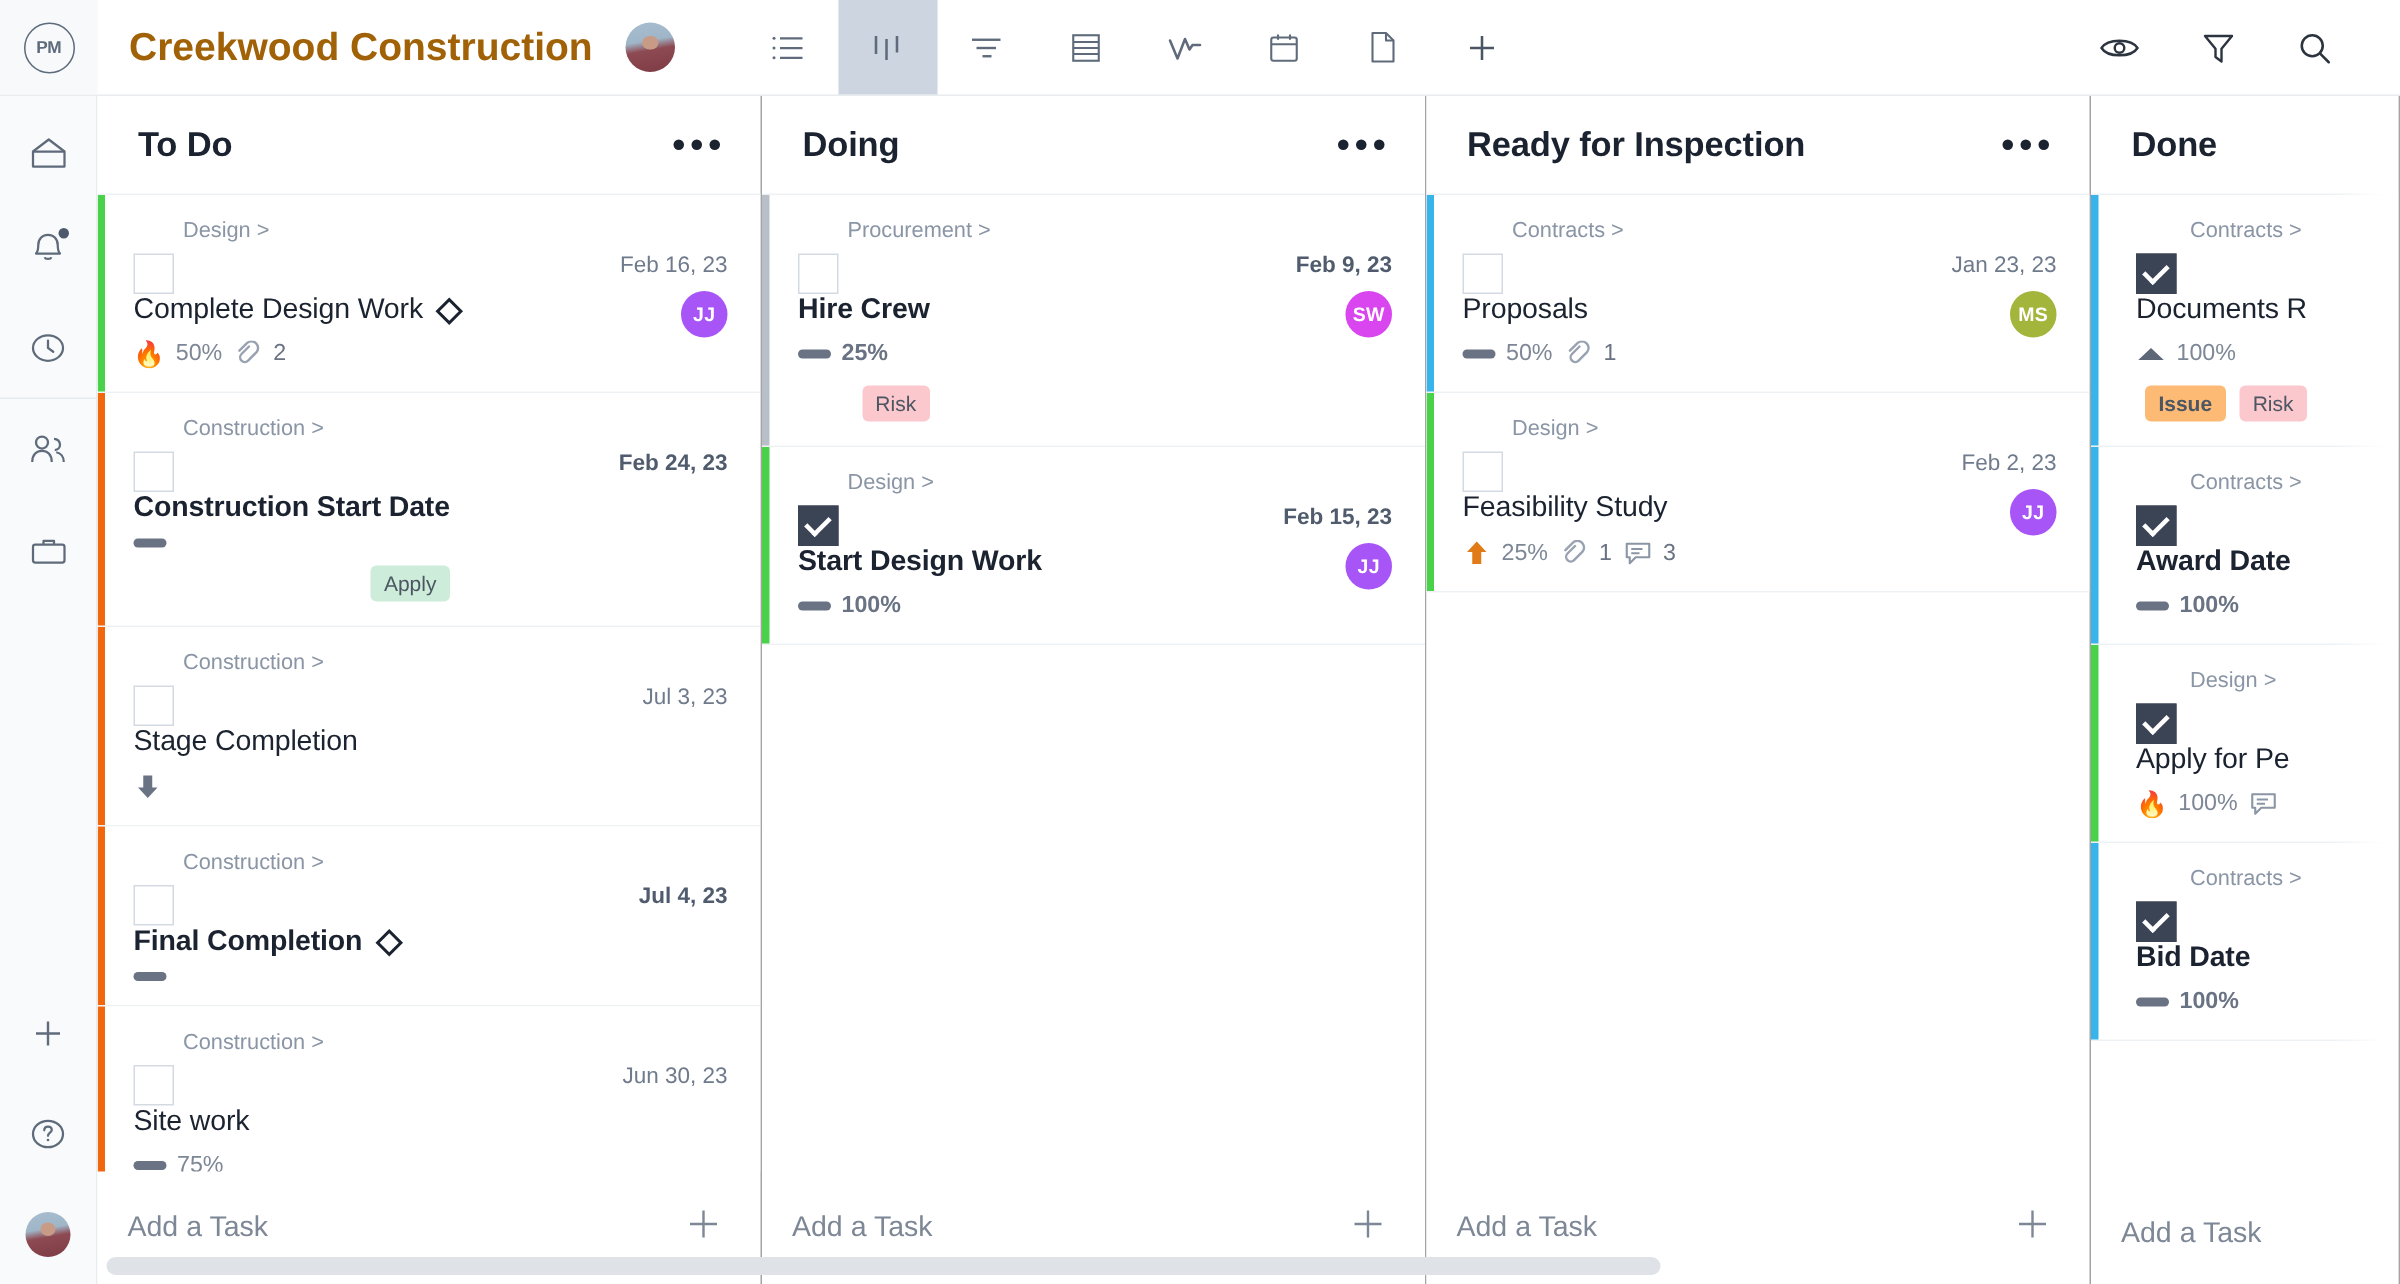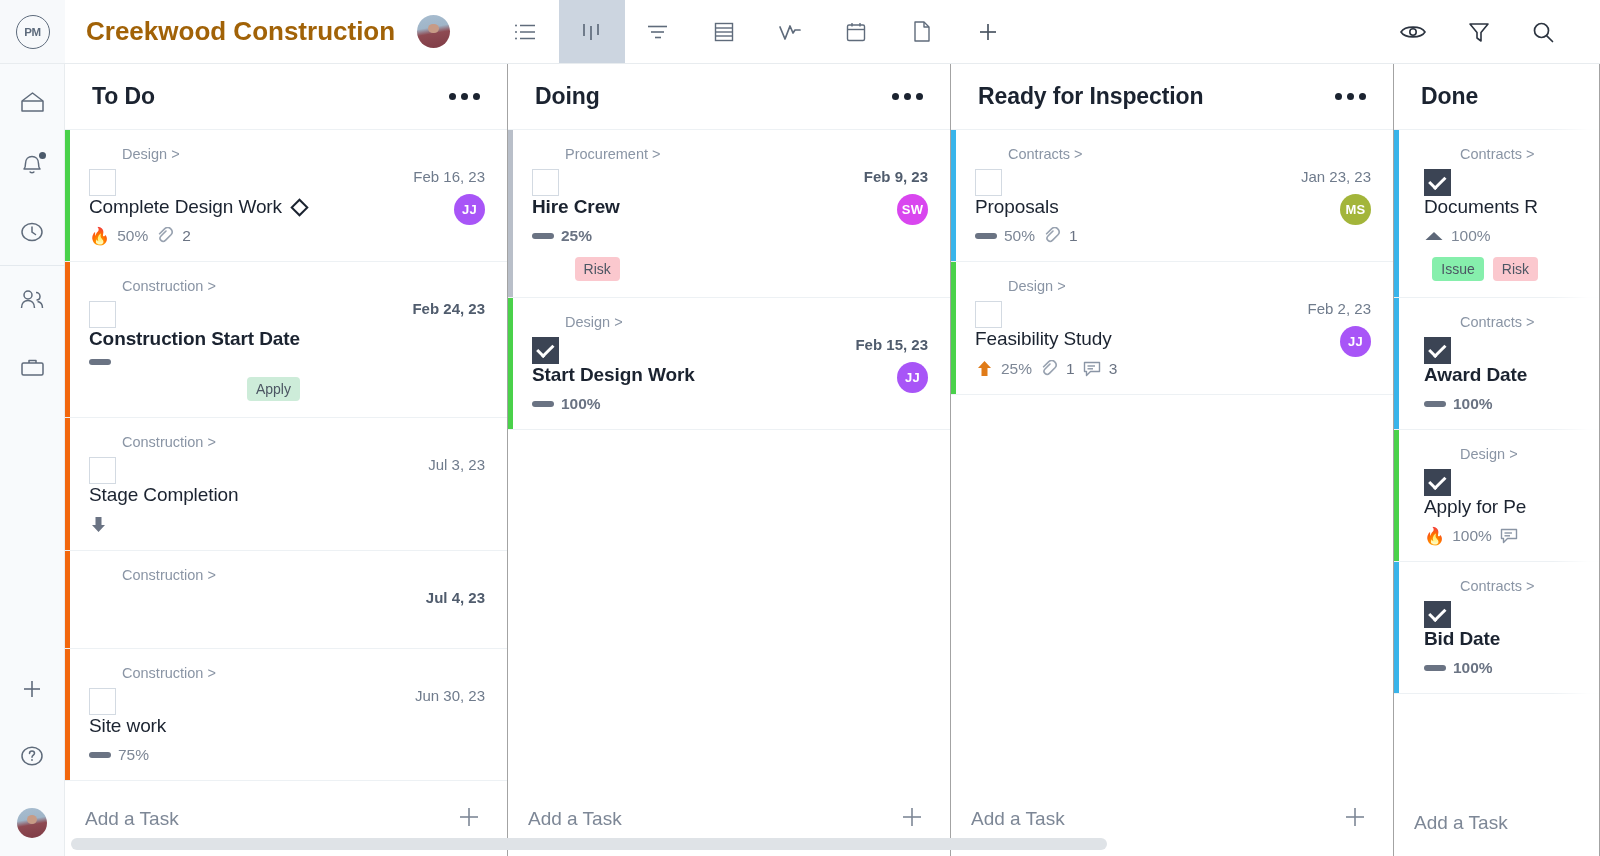--- a/index.html
+++ b/index.html
@@ -174,21 +174,21 @@
   .pct.light { font-weight: 400; color: #7d8796; }
   .flame { font-size: 17px; line-height: 1; }
   .meta-count { font-size: 15.5px; color: #6a7383; margin-left: -1px; }
   .tags { display: flex; gap: 9px; margin-top: 12px; justify-content: flex-end; }
   .tag {
     font-size: 14px; padding: 4px 9px; border-radius: 4px;
     color: #4c5663;
   }
   .tag-change { background: #cdecd9; }
   .tag-risk { background: #fbc8ce; }
-  .tag-issue { background: #86efac; }
+  .tag-issue { background: #fdba74; font-weight: bold; }
 
   .card-right {
     position: absolute; right: 22px; top: 16px;
     display: flex; flex-direction: column; align-items: flex-end;
   }
   .card-date {
     font-size: 15px; color: #6f7b8c; white-space: nowrap; margin-top: 22px;
   }
   .card-date.bold { font-weight: 700; color: #505c6d; }
   .avatar {
@@ -454,20 +454,34 @@
         </div>
       </div>
       <div class="card-right">
         <div class="card-date">Jul 3, 23</div>
 
       </div>
     </div>
         <div class="card">
       <span class="accent" style="background:#f2670e"></span>
       <div class="card-cat">Construction &gt;</div>
+      <div class="card-main">
+        <div class="chk"></div>
+        <div class="card-body">
+          <div class="card-titlerow">
+            <span class="card-title bold">Final Completion</span>
+            <span class="milestone"></span>
+          </div>
+          <div class="card-meta">
+            <span class="pbar"></span>
+
+          </div>
+
+        </div>
+      </div>
       <div class="card-right">
         <div class="card-date bold">Jul 4, 23</div>
 
       </div>
     </div>
         <div class="card">
       <span class="accent" style="background:#f2670e"></span>
       <div class="card-cat">Construction &gt;</div>
       <div class="card-main">
         <div class="chk"></div>

